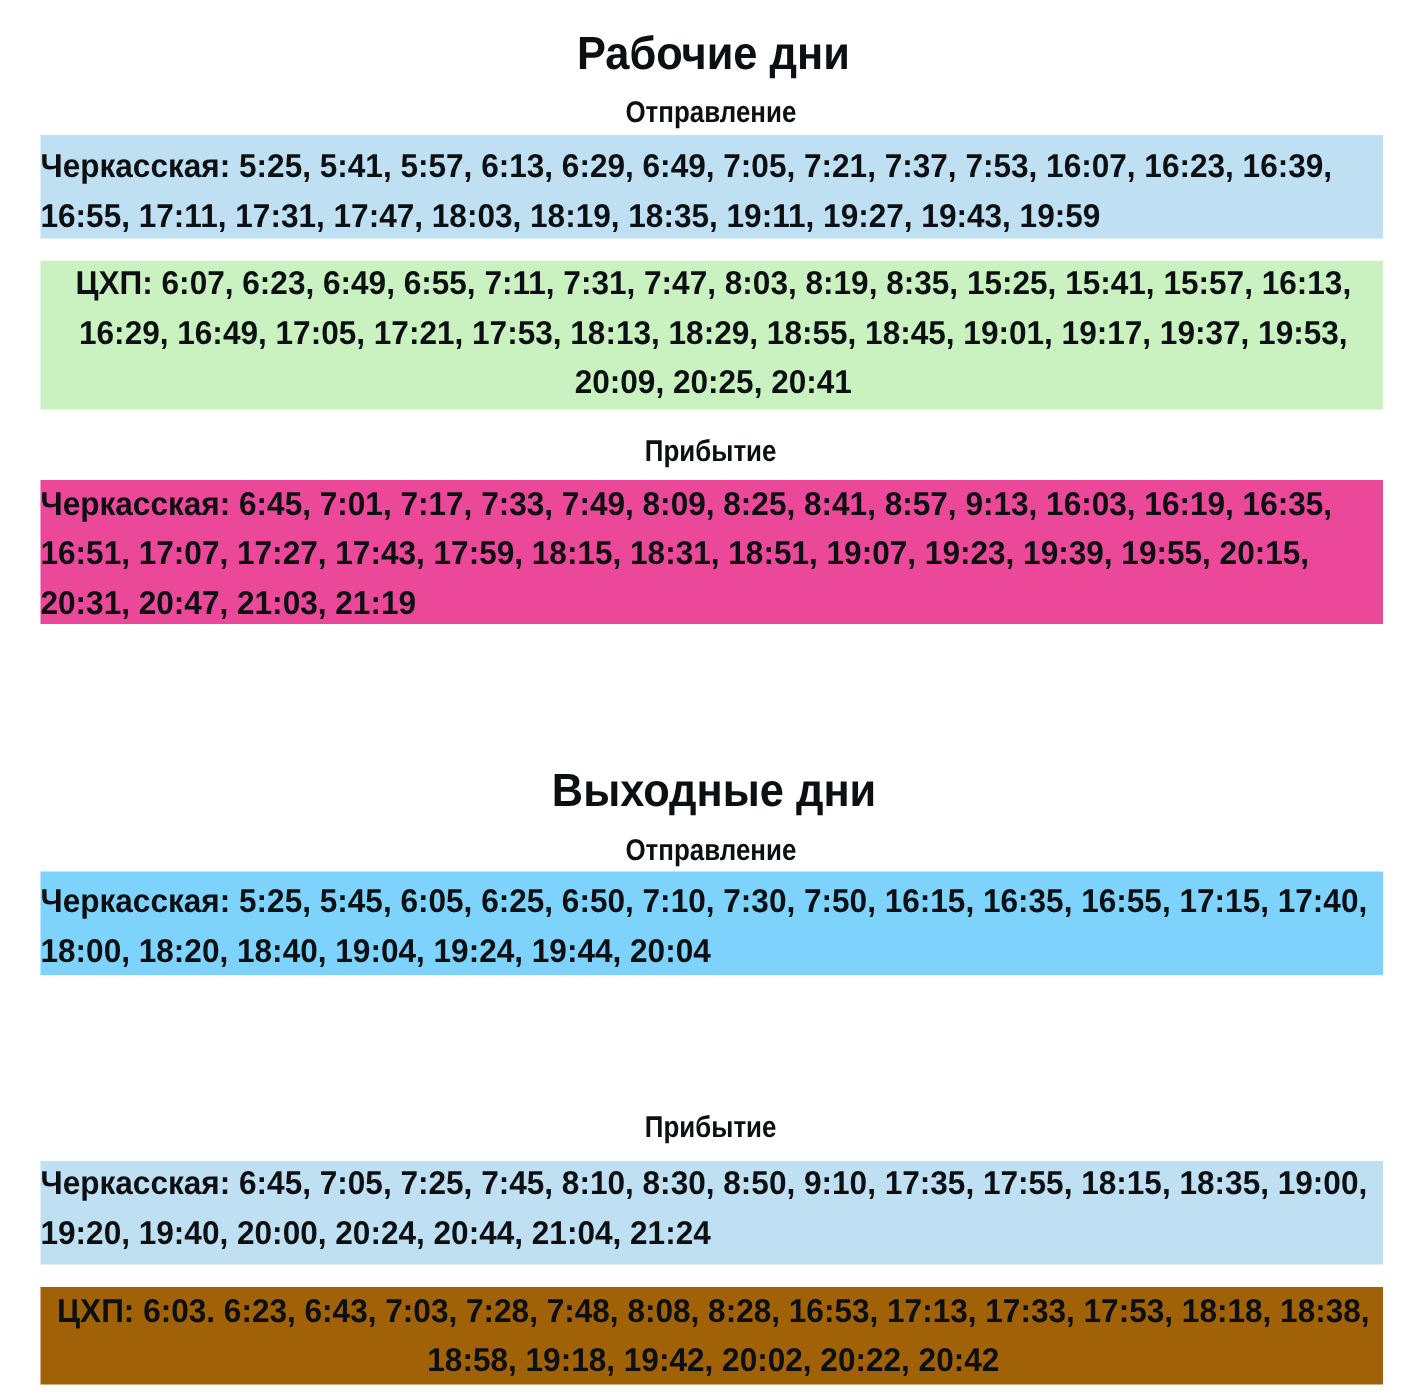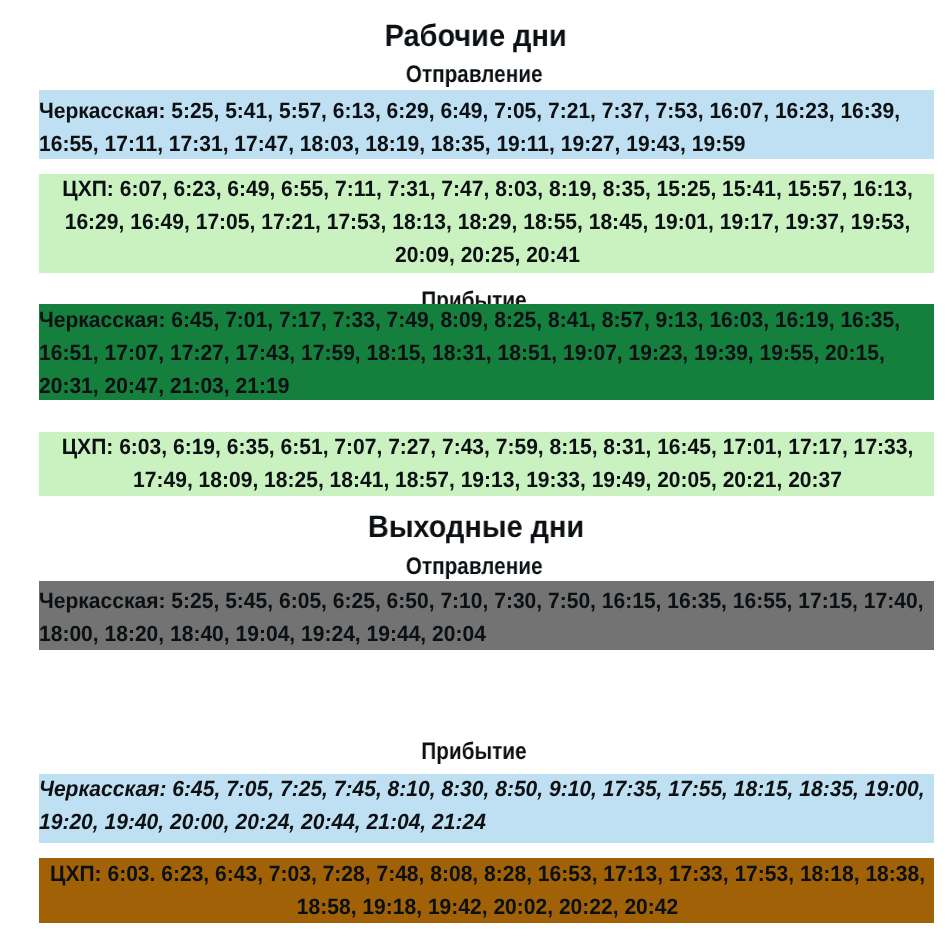--- a/index.html
+++ b/index.html
@@ -36,34 +36,33 @@
     font-size: 31px;
     line-height: 36px;
   }
   .day-title > span {
     display: inline-block;
     transform: scaleX(0.932) translateZ(0);
     transform-origin: center center;
   }
   .dir-title {
     left: 0;
-    font-size: 24px;
+    font-size: 20px;
     line-height: 28px;
   }
   .dir-title > span {
     display: inline-block;
     transform: scaleX(0.864) translateZ(0);
     transform-origin: center center;
   }
   .row {
     position: absolute;
     left: 27px;
     width: 895px;
     box-sizing: border-box;
-    margin-left: 12px;
   }
   .row .scaler {
     position: absolute;
     left: 0;
     top: 0;
     width: 938px;
     transform: scaleX(0.9564) translateZ(0);
     transform-origin: left top;
   }
   .row .txt {
@@ -92,36 +91,31 @@
     <div class="row blue" style="top: 90px; height: 69px; background: rgb(191, 224, 242);">
       <div class="scaler">
         <div class="txt" style="margin-top: 4px;"><span>Черкасская:</span> <span>5:25, 5:41, 5:57, 6:13, 6:29, 6:49, 7:05, 7:21, 7:37, 7:53, 16:07, 16:23, 16:39, 16:55, 17:11, 17:31, 17:47, 18:03, 18:19, 18:35, 19:11, 19:27, 19:43, 19:59</span></div>
       </div>
     </div>
     <div class="row green" style="top: 174px; height: 99px; background: rgb(202, 242, 193);">
       <div class="scaler">
         <div class="txt" style="margin-top: -2px;"><span>ЦХП:</span> <span>6:07, 6:23, 6:49, 6:55, 7:11, 7:31, 7:47, 8:03, 8:19, 8:35, 15:25, 15:41, 15:57, 16:13, 16:29, 16:49, 17:05, 17:21, 17:53, 18:13, 18:29, 18:55, 18:45, 19:01, 19:17, 19:37, 19:53, 20:09, 20:25, 20:41</span></div>
       </div>
     </div>
-    <div class="row blue" style="top: 304px; height: 96px; background: #15803d;">
+    <div class="row blue" style="top: 320px; height: 96px; background: #ec4899;">
       <div class="scaler">
         <div class="txt" style="margin-top: -1px;"><span>Черкасская:</span> <span>6:45, 7:01, 7:17, 7:33, 7:49, 8:09, 8:25, 8:41, 8:57, 9:13, 16:03, 16:19, 16:35, 16:51, 17:07, 17:27, 17:43, 17:59, 18:15, 18:31, 18:51, 19:07, 19:23, 19:39, 19:55, 20:15, 20:31, 20:47, 21:03, 21:19</span></div>
       </div>
     </div>
-    <div class="row green" style="top: 432px; height: 64px; background: rgb(202, 242, 193);">
-      <div class="scaler">
-        <div class="txt" style="margin-top: -2px;"><span>ЦХП:</span> <span>6:03, 6:19, 6:35, 6:51, 7:07, 7:27, 7:43, 7:59, 8:15, 8:31, 16:45, 17:01, 17:17, 17:33, 17:49, 18:09, 18:25, 18:41, 18:57, 19:13, 19:33, 19:49, 20:05, 20:21, 20:37</span></div>
-      </div>
-    </div>
-    <div class="row blue" style="top: 581px; height: 69px; background: #737373;">
+    <div class="row blue" style="top: 581px; height: 69px; background: #7dd3fc;">
       <div class="scaler">
         <div class="txt" style="margin-top: 3px;"><span>Черкасская:</span> <span>5:25, 5:45, 6:05, 6:25, 6:50, 7:10, 7:30, 7:50, 16:15, 16:35, 16:55, 17:15, 17:40, 18:00, 18:20, 18:40, 19:04, 19:24, 19:44, 20:04</span></div>
       </div>
     </div>
-    <div class="row blue" style="top: 774px; height: 69px; background: rgb(191, 224, 242); font-style: italic;">
+    <div class="row blue" style="top: 774px; height: 69px; background: rgb(191, 224, 242);">
       <div class="scaler">
         <div class="txt" style="margin-top: -2px;"><span>Черкасская:</span> <span>6:45, 7:05, 7:25, 7:45, 8:10, 8:30, 8:50, 9:10, 17:35, 17:55, 18:15, 18:35, 19:00, 19:20, 19:40, 20:00, 20:24, 20:44, 21:04, 21:24</span></div>
       </div>
     </div>
     <div class="row green" style="top: 858px; height: 65px; background: #a16207;">
       <div class="scaler">
         <div class="txt" style="margin-top: -1px;"><span>ЦХП:</span> <span>6:03. 6:23, 6:43, 7:03, 7:28, 7:48, 8:08, 8:28, 16:53, 17:13, 17:33, 17:53, 18:18, 18:38, 18:58, 19:18, 19:42, 20:02, 20:22, 20:42</span></div>
       </div>
     </div>
   </div>

